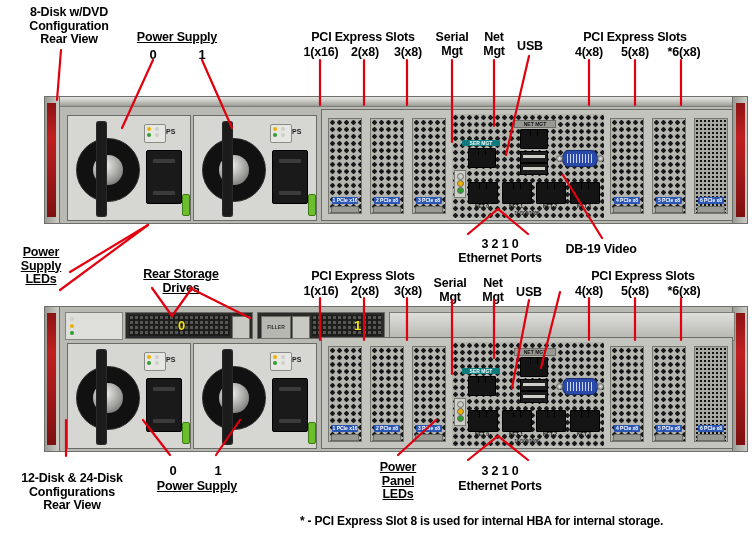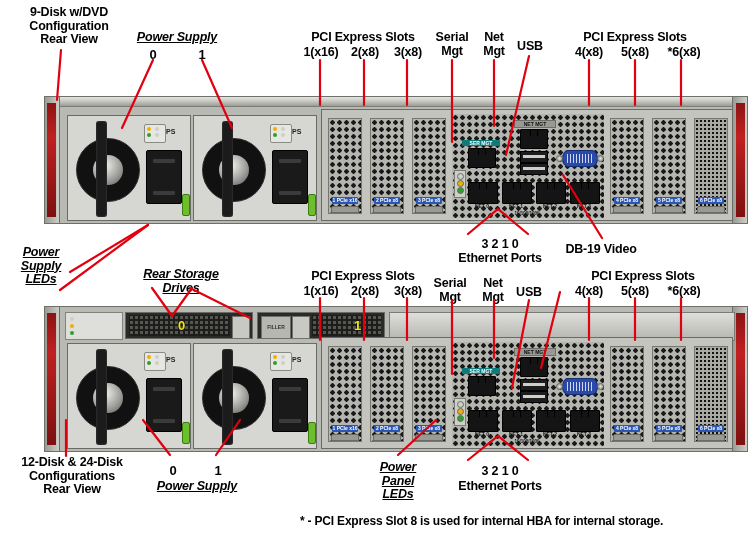--- a/index.html
+++ b/index.html
@@ -2,21 +2,21 @@
 <html><head>
 <meta charset="utf-8">
 <style>
   html,body{margin:0;padding:0;background:#ffffff;}
   body{width:756px;height:555px;position:relative;overflow:hidden;
        font-family:"Liberation Sans",sans-serif;color:#000;}
 
   
   .lbl{position:absolute;font-weight:bold;font-size:12.5px;line-height:13.5px;
        text-align:center;white-space:pre-line;letter-spacing:-0.2px;}
-  .lbl.u{text-decoration:underline;font-style:italic;}
+  .lbl.u{text-decoration:underline;}
   .num{position:absolute;font-weight:bold;font-size:13px;text-align:center;}
 
   
   #callouts{position:absolute;left:0;top:0;width:756px;height:555px;
             pointer-events:none;}
 
   
   .chassis{position:absolute;background:#b9b9b4;
            border:1px solid #6e6e6a;box-sizing:border-box;}
 
@@ -338,21 +338,21 @@
       <div class="pcifoot" style="bottom:0;"></div>
     </div>
     <div class="pcislot hbaslot" style="left:372px;top:8px;width:34px;height:96px;">
       <div class="pcitab" style="bottom:9px;">6
 PCIe x8</div>
       <div class="pcifoot" style="bottom:0;"></div>
     </div>
   </div>
 </div>
 
-<div class="lbl" style="left:4px;top:6px;width:130px;">9-Disk w/DVD
+<div class="lbl" style="left:4px;top:6px;width:130px;">8-Disk w/DVD
 Configuration
 Rear View</div>
 
 <div class="lbl u" style="left:127px;top:31px;width:100px;">Power Supply</div>
 <div class="num" style="left:142px;top:47px;width:22px;">0</div>
 <div class="num" style="left:191px;top:47px;width:22px;">1</div>
 
 <div class="lbl" style="left:300px;top:31px;width:126px;">PCI Express Slots</div>
 <div class="lbl" style="left:299px;top:46px;width:44px;">1(x16)</div>
 <div class="lbl" style="left:344px;top:46px;width:42px;">2(x8)</div>
@@ -388,21 +388,21 @@
 Mgt</div>
 <div class="lbl" style="left:473px;top:277px;width:40px;">Net
 Mgt</div>
 <div class="lbl" style="left:512px;top:286px;width:34px;">USB</div>
 
 <div class="lbl" style="left:578px;top:270px;width:130px;">PCI Express Slots</div>
 <div class="lbl" style="left:568px;top:285px;width:42px;">4(x8)</div>
 <div class="lbl" style="left:614px;top:285px;width:42px;">5(x8)</div>
 <div class="lbl" style="left:660px;top:285px;width:48px;">*6(x8)</div>
 
-<div class="lbl" style="left:4px;top:456px;width:136px;text-align:center;">12-Disk &amp; 24-Disk
+<div class="lbl" style="left:4px;top:472px;width:136px;text-align:center;">12-Disk &amp; 24-Disk
 Configurations
 Rear View</div>
 
 <div class="num" style="left:162px;top:463px;width:22px;">0</div>
 <div class="num" style="left:207px;top:463px;width:22px;">1</div>
 <div class="lbl u" style="left:145px;top:480px;width:104px;">Power Supply</div>
 
 <div class="lbl u" style="left:372px;top:461px;width:52px;">Power
 Panel
 LEDs</div>

